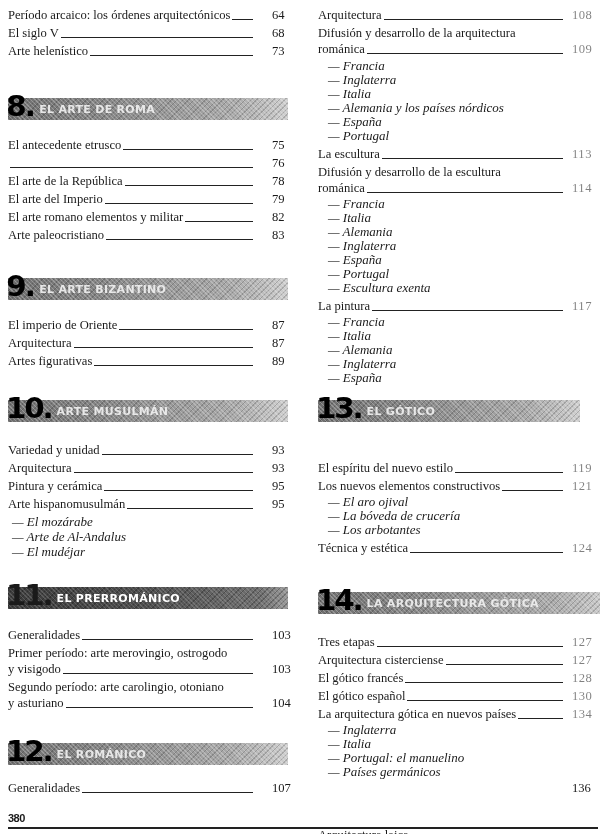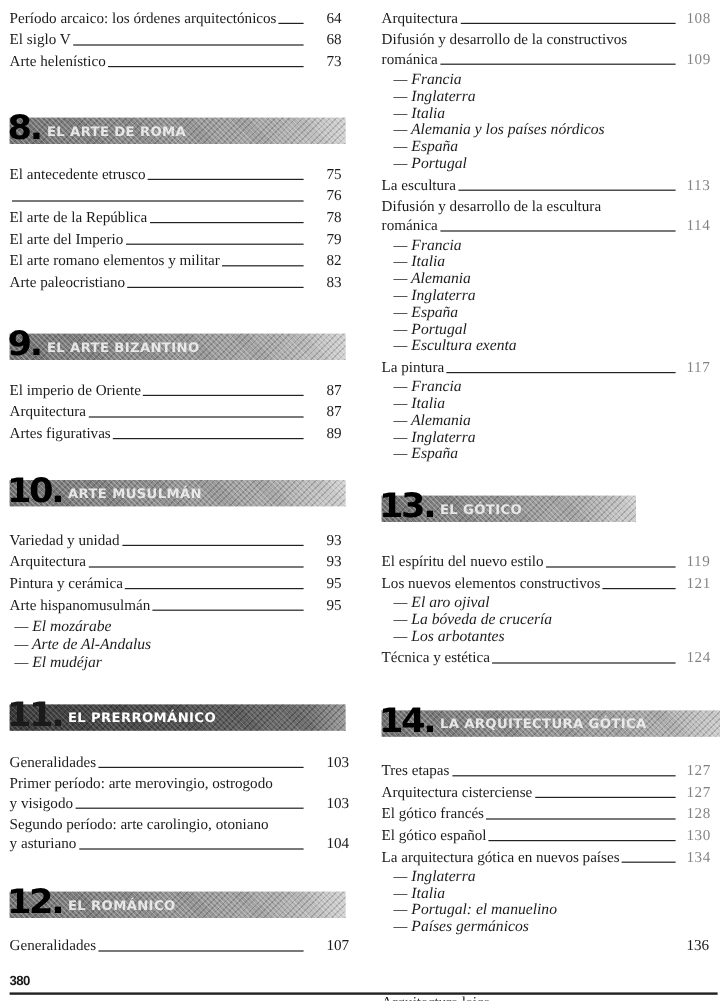--- a/index.html
+++ b/index.html
@@ -180,21 +180,21 @@
   <span class="pg" style="top:779px">107</span>
 </div>
 
 <div class="col col-right">
   <div class="row" style="top:6px">
       <span class="lbl">Arquitectura</span>
       <span class="leader"></span>
     </div>
   <span class="pg clip" style="top:6px">108</span>
 
-  <span class="row2" style="top:24px">Difusión y desarrollo de la constructivos</span>
+  <span class="row2" style="top:24px">Difusión y desarrollo de la arquitectura</span>
   <div class="row" style="top:40px">
       <span class="lbl">románica</span>
       <span class="leader"></span>
     </div>
   <span class="pg clip" style="top:40px">109</span>
   <span class="sub" style="top:58px">— Francia</span>
   <span class="sub" style="top:72px">— Inglaterra</span>
   <span class="sub" style="top:86px">— Italia</span>
   <span class="sub" style="top:100px">— Alemania y los países nórdicos</span>
   <span class="sub" style="top:114px">— España</span>
@@ -224,21 +224,21 @@
       <span class="lbl">La pintura</span>
       <span class="leader"></span>
     </div>
   <span class="pg clip" style="top:297px">117</span>
   <span class="sub" style="top:314px">— Francia</span>
   <span class="sub" style="top:328px">— Italia</span>
   <span class="sub" style="top:342px">— Alemania</span>
   <span class="sub" style="top:356px">— Inglaterra</span>
   <span class="sub" style="top:370px">— España</span>
 
-  <div class="band" style="top:413px; width:212px">
+  <div class="band" style="top:400px; width:262px">
       <span class="num">13.</span>
       <span class="ttl">El gótico</span>
     </div>
   <div class="row" style="top:459px">
       <span class="lbl">El espíritu del nuevo estilo</span>
       <span class="leader"></span>
     </div>
   <span class="pg clip" style="top:459px">119</span>
   <div class="row" style="top:477px">
       <span class="lbl">Los nuevos elementos constructivos</span>

